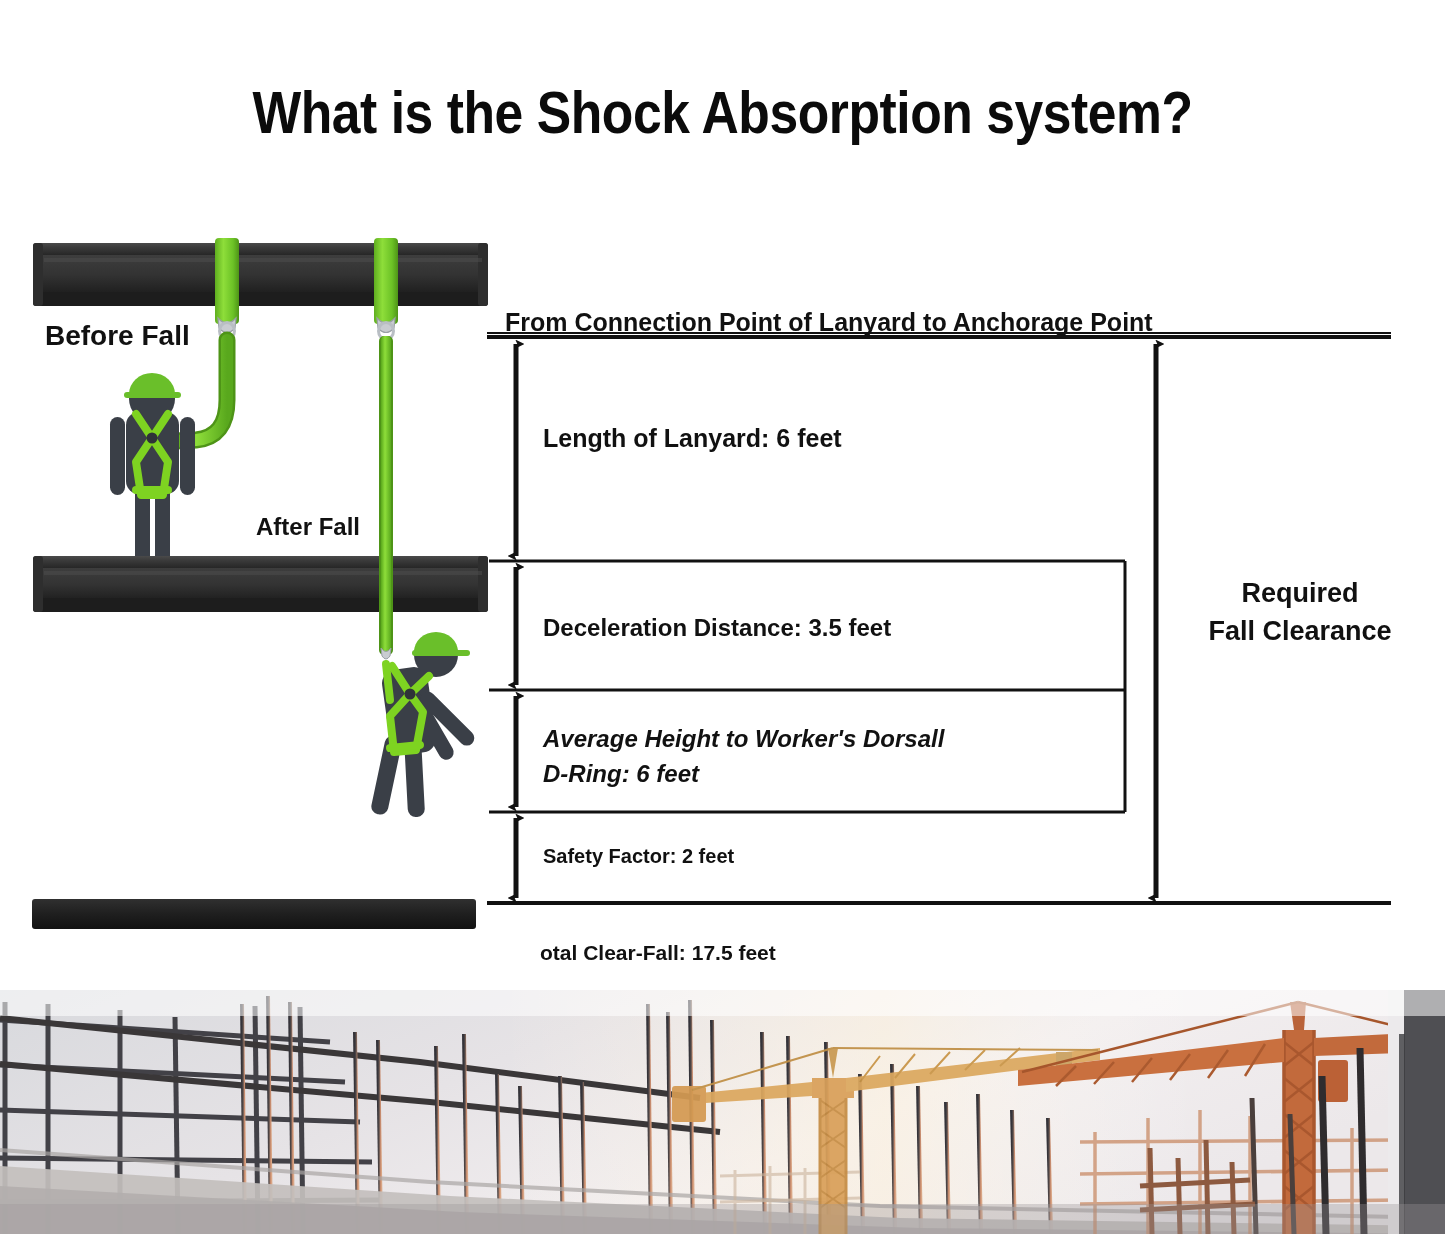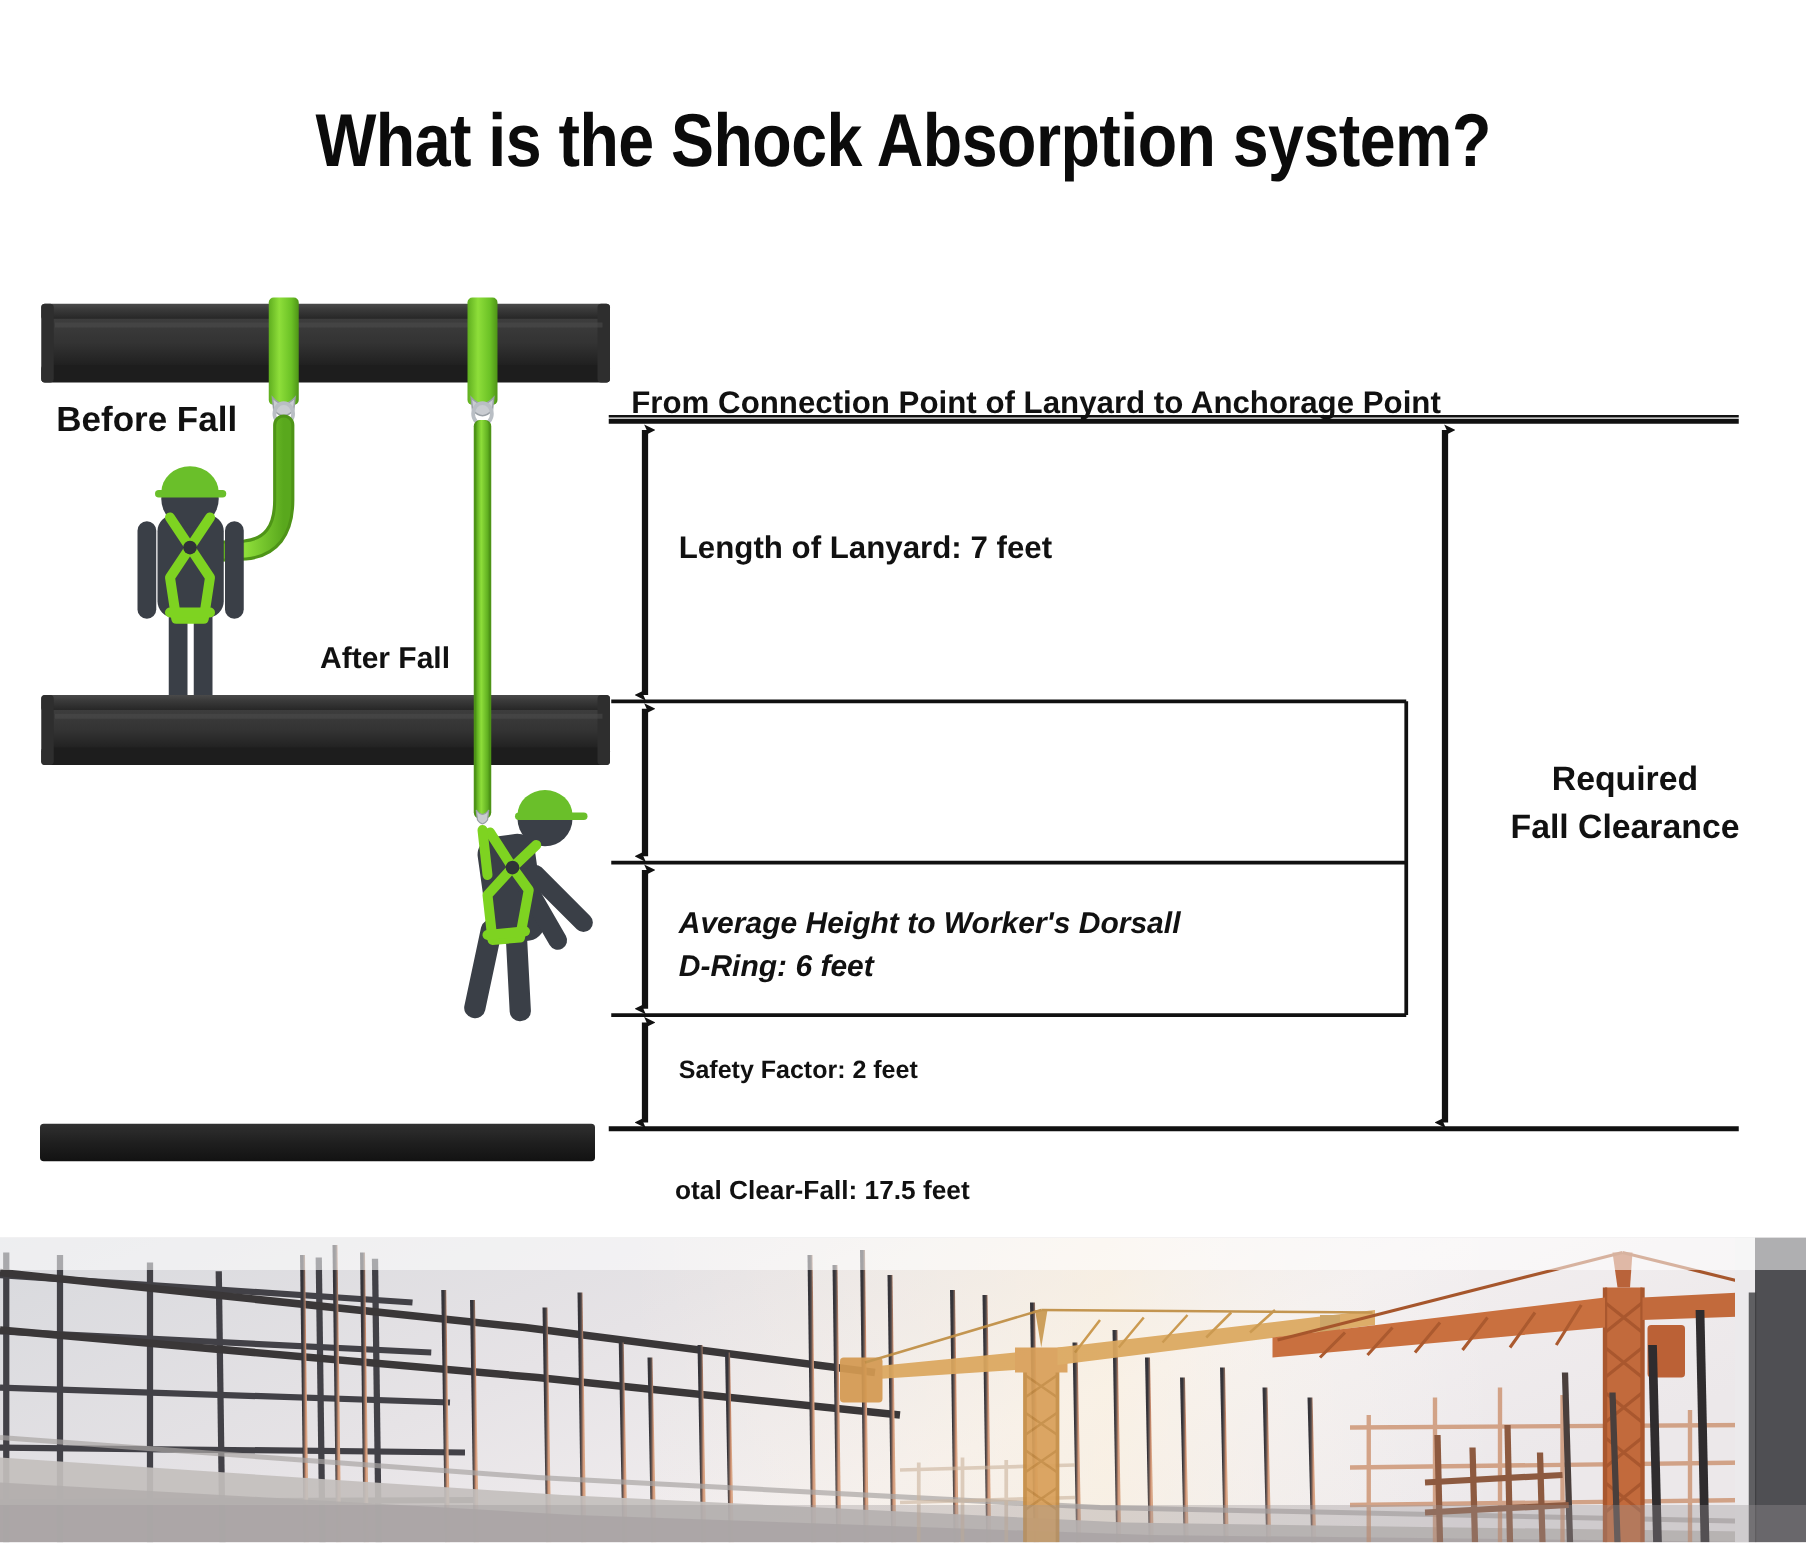--- a/index.html
+++ b/index.html
@@ -39,21 +39,21 @@
   .lbl-before { left: 45px;  top: 320px; font-size: 28px; font-weight: 700; }
   .lbl-after  { left: 256px; top: 513px; font-size: 24px; font-weight: 700; }
 
   .lbl-top    { left: 505px; top: 308px; font-size: 25px; font-weight: 700; text-align: center; }
   .lbl-lanyard{ left: 543px; top: 424px; font-size: 25px; font-weight: 700; }
   .lbl-decel  { left: 543px; top: 614px; font-size: 24px; font-weight: 700; }
   .lbl-dring  { left: 543px; top: 721px; font-size: 24px; font-weight: 700; line-height: 35px; font-style: italic; }
   .lbl-safety { left: 543px; top: 845px; font-size: 20px; font-weight: 700; }
   .lbl-total  { left: 540px; top: 941px; font-size: 21px; font-weight: 700; }
   .lbl-req    {
-    left: 1175px; top: 604px; width: 250px;
+    left: 1175px; top: 574px; width: 250px;
     font-size: 27px; font-weight: 700; text-align: center; line-height: 38px;
   }
 
   
   #photo {
     position: absolute; left: 0; top: 990px;
     width: 1445px; height: 244px;
     overflow: hidden;
     background: #e9e7ea;
   }
@@ -209,21 +209,22 @@
     </g>
 
     <line x1="1125" y1="561" x2="1125" y2="812" stroke="#111" stroke-width="3"></line>
 
     <line x1="487" y1="333" x2="1391" y2="333" stroke="#111" stroke-width="2"></line>
   </svg>
 
   <div class="lbl lbl-before">Before Fall</div>
   <div class="lbl lbl-after">After Fall</div>
   <div class="lbl lbl-top">From Connection Point of Lanyard to Anchorage Point</div>
-  <div class="lbl lbl-lanyard">Length of Lanyard: 7 feet</div>
+  <div class="lbl lbl-lanyard">Length of Lanyard: 6 feet</div>
+  <div class="lbl lbl-decel">Deceleration Distance: 3.5 feet</div>
   <div class="lbl lbl-dring">Average Height to Worker's Dorsall
 D-Ring: 6 feet</div>
   <div class="lbl lbl-safety">Safety Factor: 2 feet</div>
   <div class="lbl lbl-total">otal Clear-Fall: 17.5 feet</div>
   <div class="lbl lbl-req">Required
 Fall Clearance</div>
 
   <div id="photo">
     <svg width="1445" height="244" viewBox="0 0 1445 244">
       <defs>

